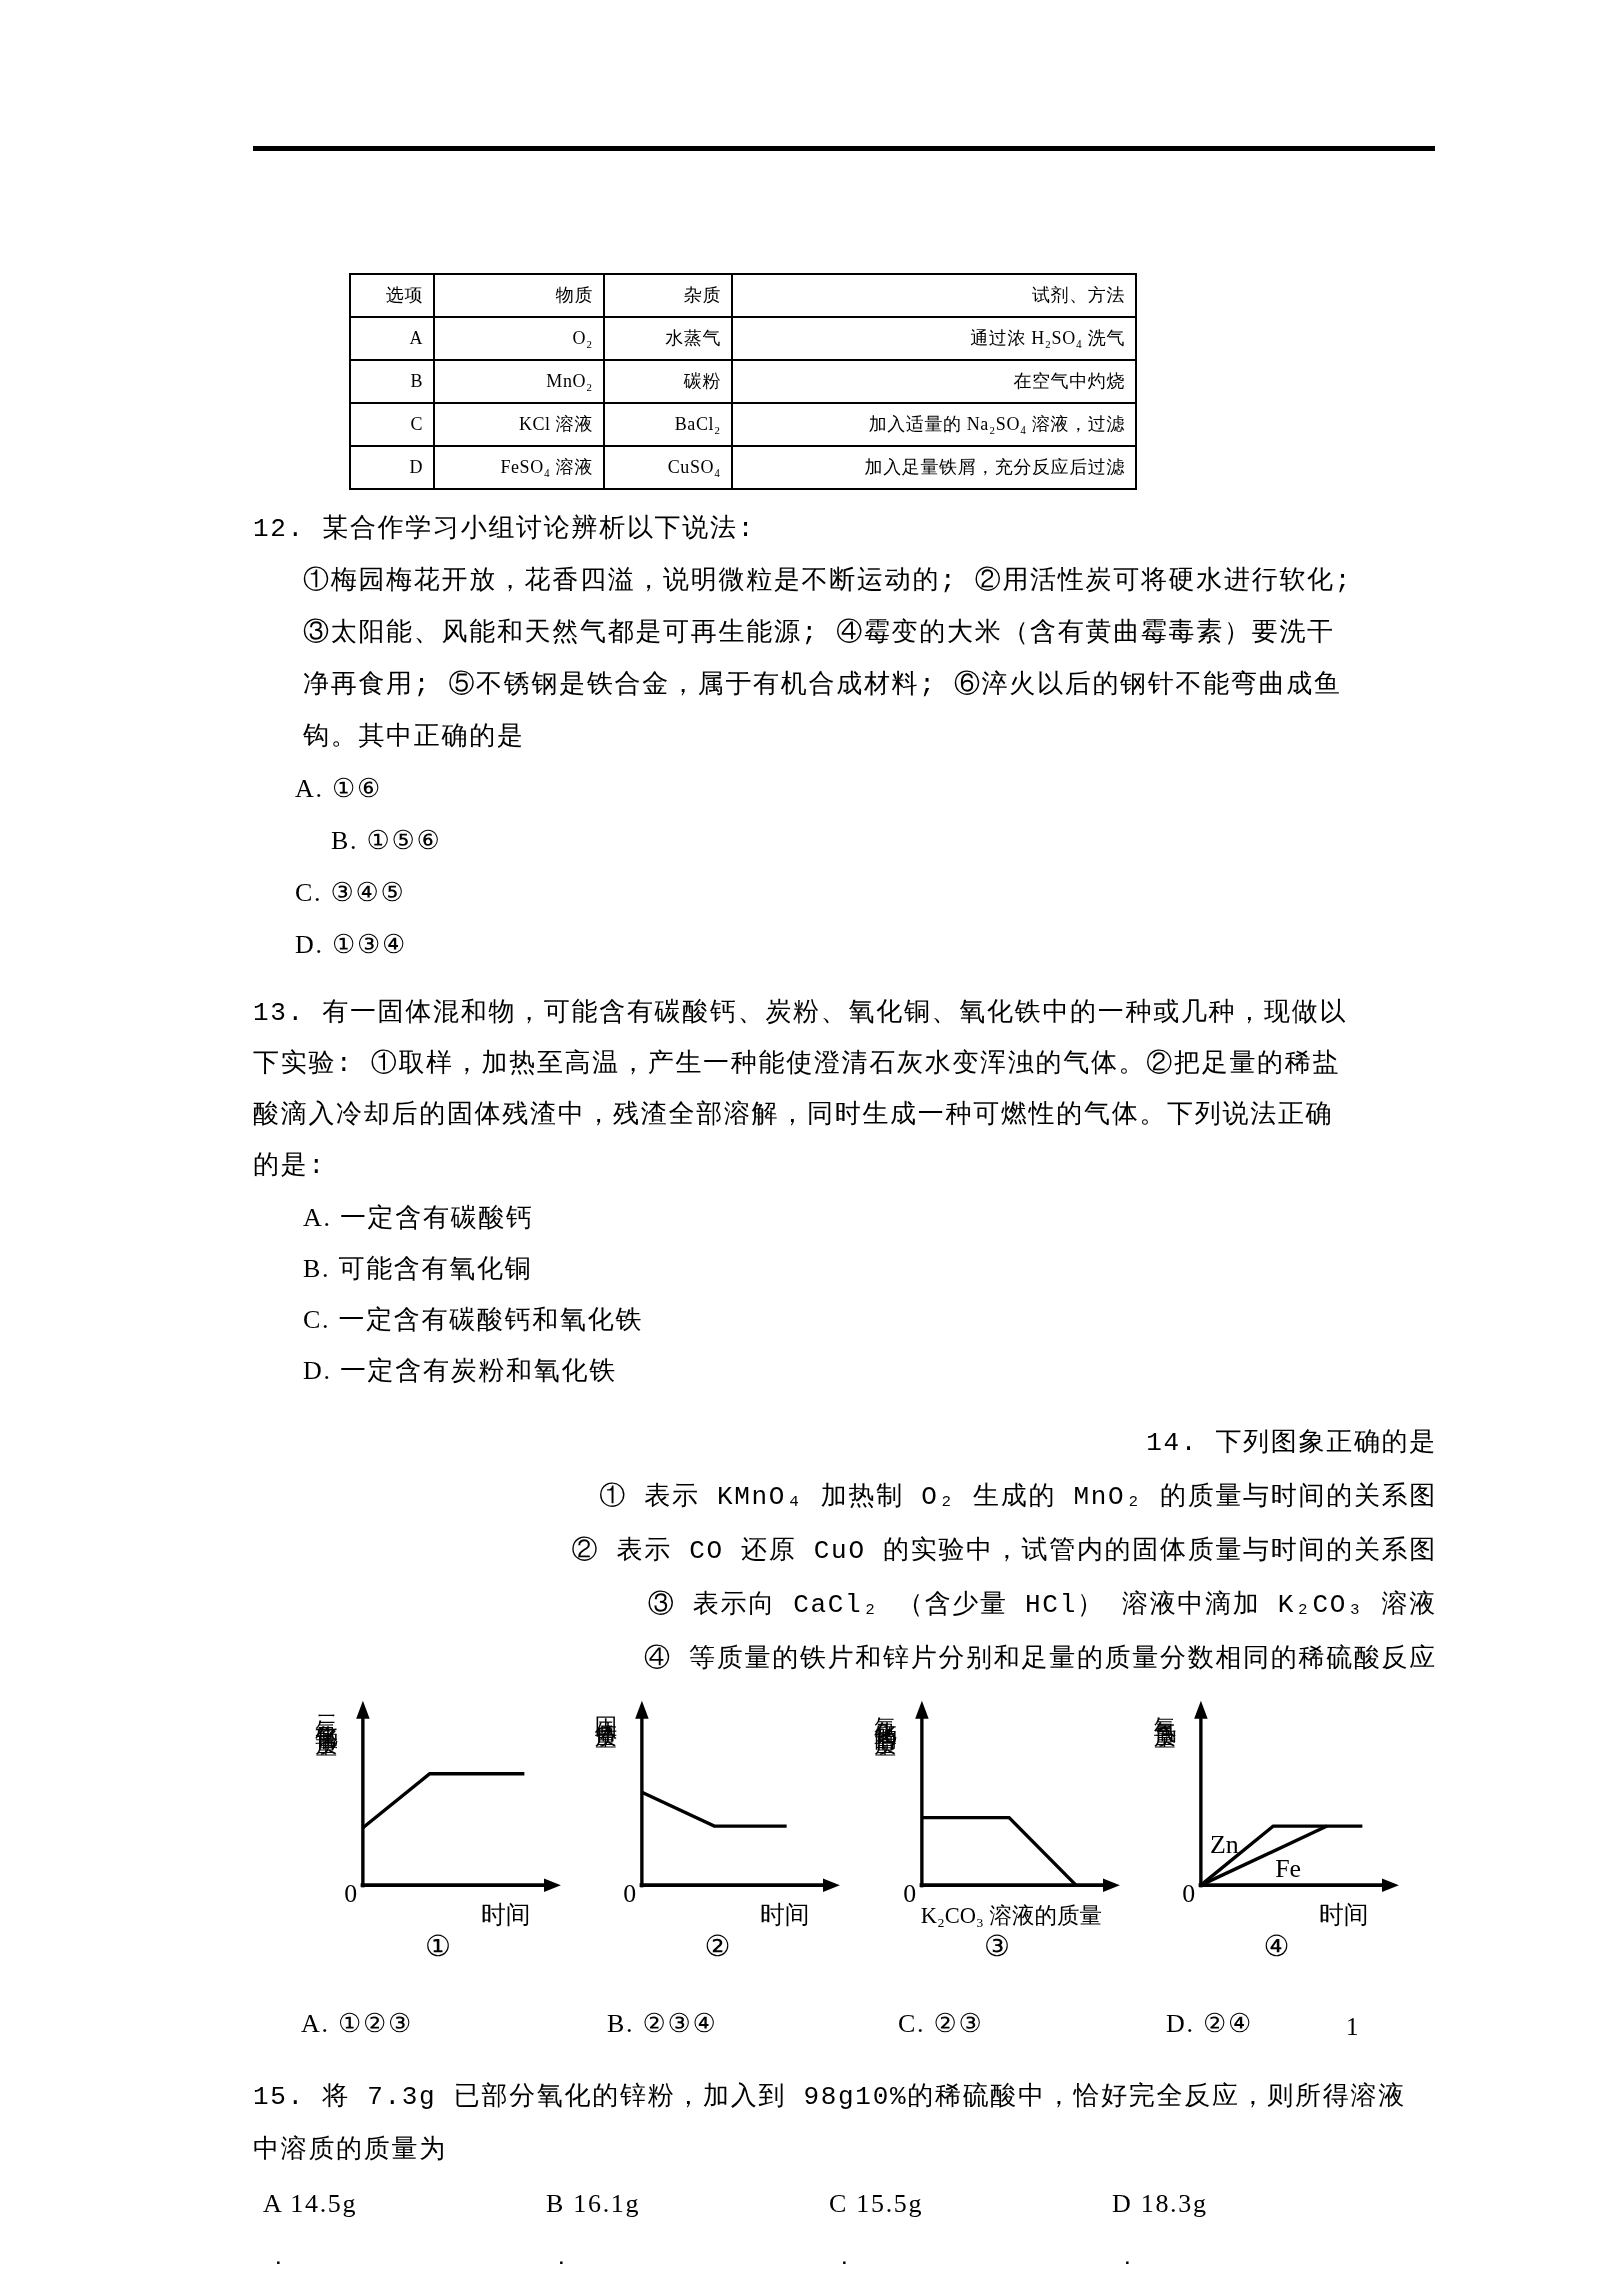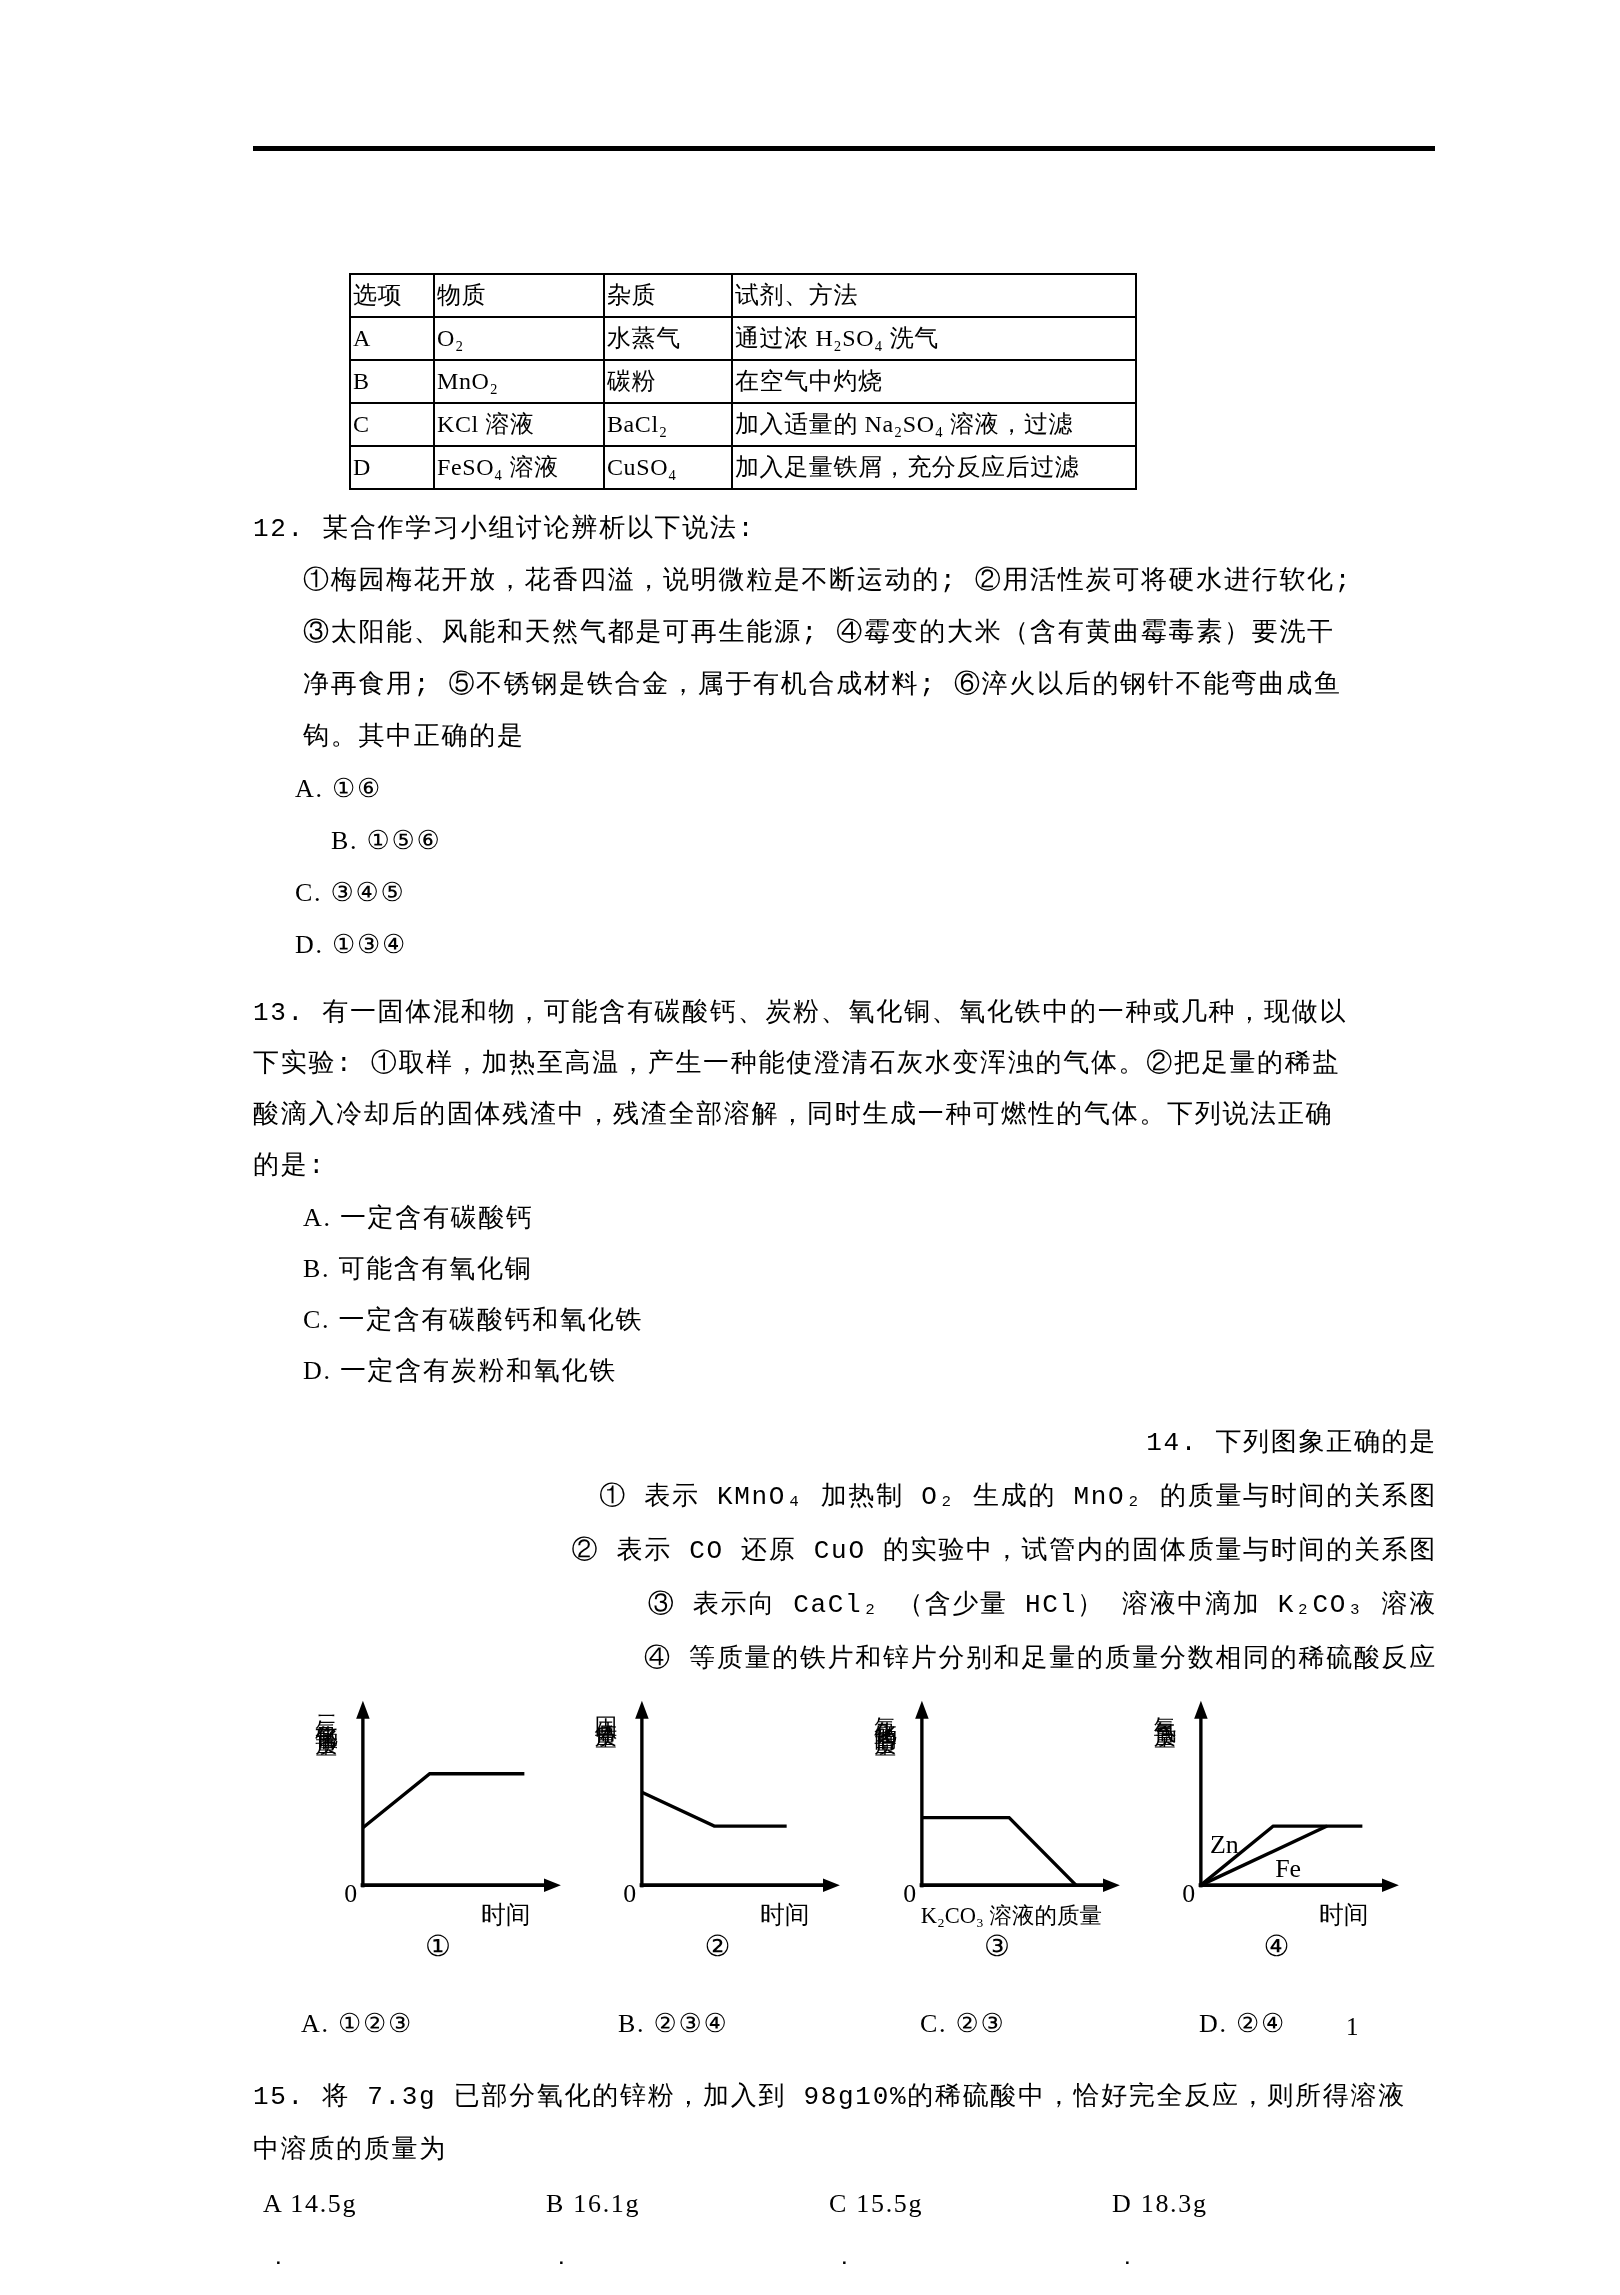--- a/index.html
+++ b/index.html
@@ -5,40 +5,40 @@
   html,body{margin:0;padding:0;}
   body{
     width:1621px;height:2295px;position:relative;background:#ffffff;color:#000;
     font-family:"Liberation Serif","DejaVu Serif",serif;font-size:26px;
     overflow:hidden;
   }
   .content{position:absolute;left:253px;top:0;width:1184px;}
   .top-rule{margin-top:146px;width:1182px;height:4.5px;background:#000;}
   
   table.purify{border-collapse:collapse;margin-top:122px;margin-left:96px;table-layout:fixed;}
-  table.purify td{border:2.3px solid #000;height:41px;text-align:left;vertical-align:middle;
-    font-size:24px;letter-spacing:0.6px;padding:0 2px;white-space:nowrap;overflow:hidden;}
+  table.purify td{border:2.3px solid #000;height:41px;text-align:right;vertical-align:middle;
+    font-size:18px;letter-spacing:0.6px;padding:0 10px;white-space:nowrap;overflow:hidden;}
   
   .q{position:relative;}
   .line{line-height:52px;letter-spacing:1.7px;white-space:nowrap;font-family:Liberation Mono, monospace;}
   .indent{padding-left:50px;}
   .opts{display:flex;line-height:52px;letter-spacing:1.7px;}
   .q12{margin-top:13.5px;}
   .q12 .opts{margin-left:42px;flex-direction:column;}
   .q12 .opt:nth-child(1){width:237px;}
   .q12 .opt:nth-child(2){width:264px;margin-left:36px;}
   .q12 .opt:nth-child(3){width:249px;}
   .q13{margin-top:17px;}
   .q13 .line{line-height:51px;}
   .q13 .opts{margin-left:50px;line-height:51px;flex-direction:column;}
   .q13 .opt-wide{width:505px;}
   .q14{margin-top:20px;}
   .q14 .line{line-height:54px;text-align:right;}
   .q14 .item{padding-left:43px;}
-  .q14 .opts{margin-left:48px;margin-top:31.5px;line-height:51px;gap:11px;}
+  .q14 .opts{margin-left:48px;margin-top:31.5px;line-height:51px;}
   .q14 .opt:nth-child(1){width:306px;}
   .q14 .opt:nth-child(2){width:291px;}
   .q14 .opt:nth-child(3){width:268px;}
   .q15{margin-top:22.5px;}
   .q15 .line{line-height:53px;}
   .q15 .opts{margin-left:10px;line-height:53px;}
   .q15 .opt{width:283px;}
   .dots{display:flex;margin-left:14px;line-height:53px;}
   .dots .dot{width:283px;font-size:22.5px;}
   

